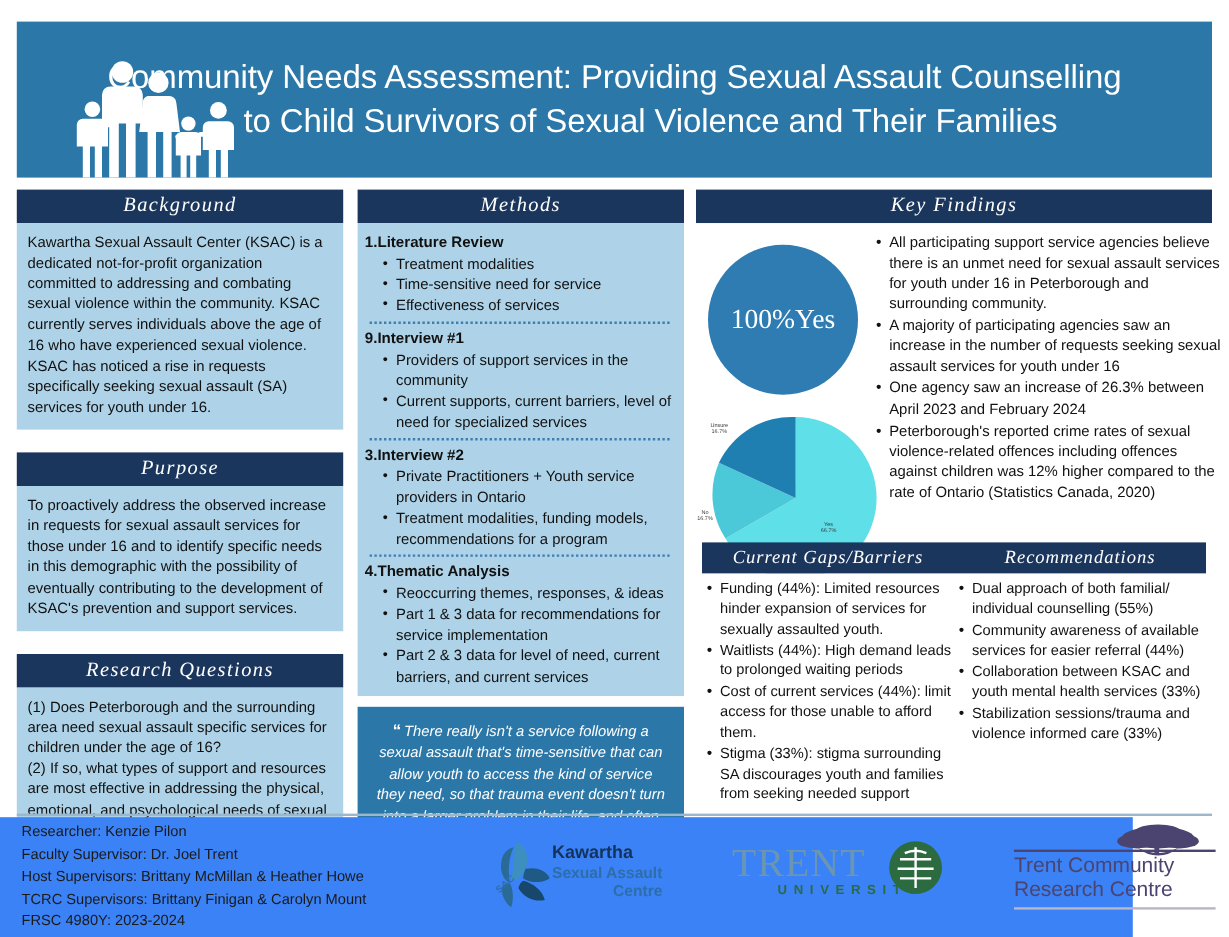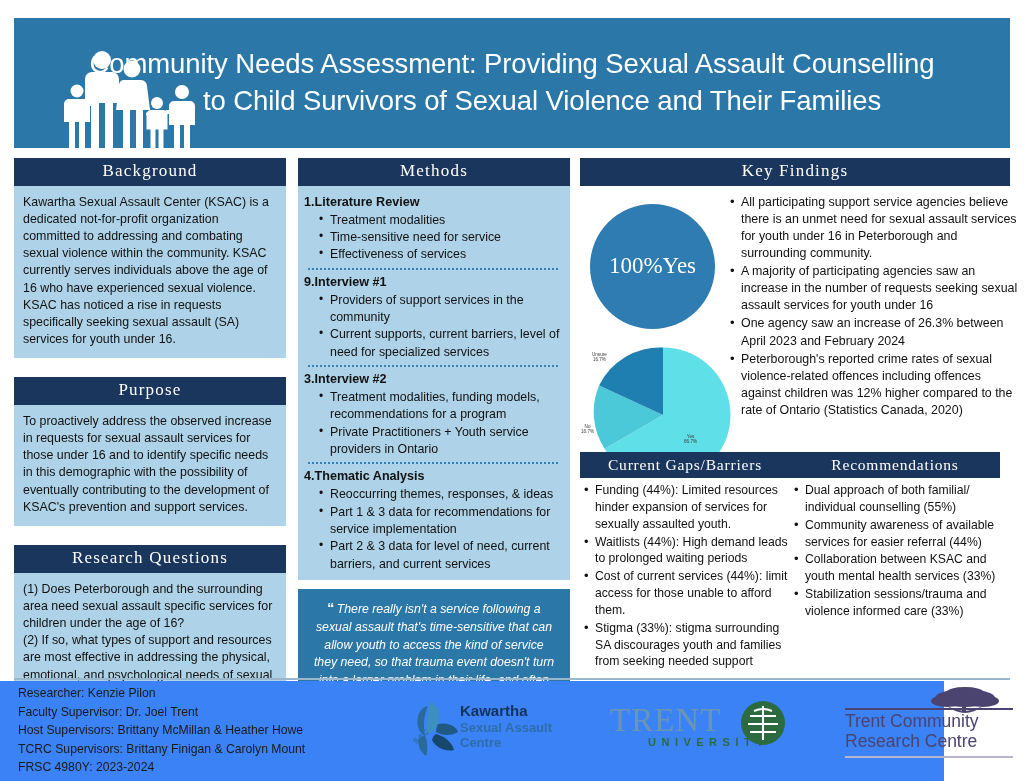--- a/index.html
+++ b/index.html
@@ -54,20 +54,21 @@
   
   .sec-head {
     background: #1b365d;
     color: #ffffff;
     font-family: "Liberation Serif", serif;
     font-size: 17px;
     letter-spacing: 1.2px;
     text-align: center;
     padding: 4px 0 5px 0;
     line-height: 1.1;
+    font-style: italic;
   }
   .sec-head.small { font-size: 15.5px; letter-spacing: 0.8px; }
 
   .sec-body {
     background: #aed3e8;
     color: #111111;
     font-size: 12.4px;
     line-height: 1.385;
     padding: 8px 9px 10px 9px;
   }
@@ -177,20 +178,21 @@
   }
   .kf-bullets > li { margin-bottom: 11px; }
 
   
   .two-col {
     position: absolute;
     left: 580px; top: 452px;
     width: 430px;
     display: flex;
     gap: 0;
+    justify-content: center;
   }
   .panel { width: 210px; }
   .panel.wide { width: 210px; }
   .panel .sec-body {
     background: #ffffff;
     font-size: 12.2px;
     line-height: 1.36;
     padding: 4px 2px 2px 2px;
   }
 
@@ -215,21 +217,21 @@
     color: #1a1a1a;
   }
 
   
   .logo-ksac  { position: absolute; left: 408px; top: 698px; width: 175px; height: 62px; }
   .logo-trent { position: absolute; left: 610px; top: 700px; width: 200px; height: 58px; }
   .logo-tcrc  { position: absolute; left: 845px; top: 690px; width: 172px; height: 70px; }
 
   .ksac-text { position: absolute; left: 52px; top: 4px; line-height: 1.17; }
   .ksac-text .l1 { font-size: 15px; font-weight: bold; color: #14335c; }
-  .ksac-text .l2, .ksac-text .l3 { font-size: 13px; font-weight: bold; color: #2e6ea8; }
+  .ksac-text .l2, .ksac-text .l3 { font-size: 13px; font-weight: bold; color: #2e6ea8; text-align: right; }
   .sac-mark {
     position: absolute; left: 4px; top: 34px;
     font-size: 8px; font-weight: bold; color: #2e6ea8;
     transform: rotate(-42deg); letter-spacing: 0.5px;
   }
   .trent-word {
     position: absolute; left: 0; top: 2px;
     font-family: "Liberation Serif", serif;
     font-size: 33px; letter-spacing: 1px; color: #6a96b4;
   }
@@ -321,22 +323,22 @@
 
         <div class="m-num">9.Interview #1</div>
         <ul class="sublist">
           <li>Providers of support services in the community</li>
           <li>Current supports, current barriers, level of need for specialized services</li>
         </ul>
         <div class="dotsep"></div>
 
         <div class="m-num">3.Interview #2</div>
         <ul class="sublist">
+          <li>Private Practitioners + Youth service providers in Ontario</li>
           <li>Treatment modalities, funding models, recommendations for a program</li>
-          <li>Private Practitioners + Youth service providers in Ontario</li>
         </ul>
         <div class="dotsep"></div>
 
         <div class="m-num">4.Thematic Analysis</div>
         <ul class="sublist">
           <li>Reoccurring themes, responses, &amp; ideas</li>
           <li>Part 1 &amp; 3 data for recommendations for service implementation</li>
           <li>Part 2 &amp; 3 data for level of need, current barriers, and current services</li>
         </ul>
       </div>

